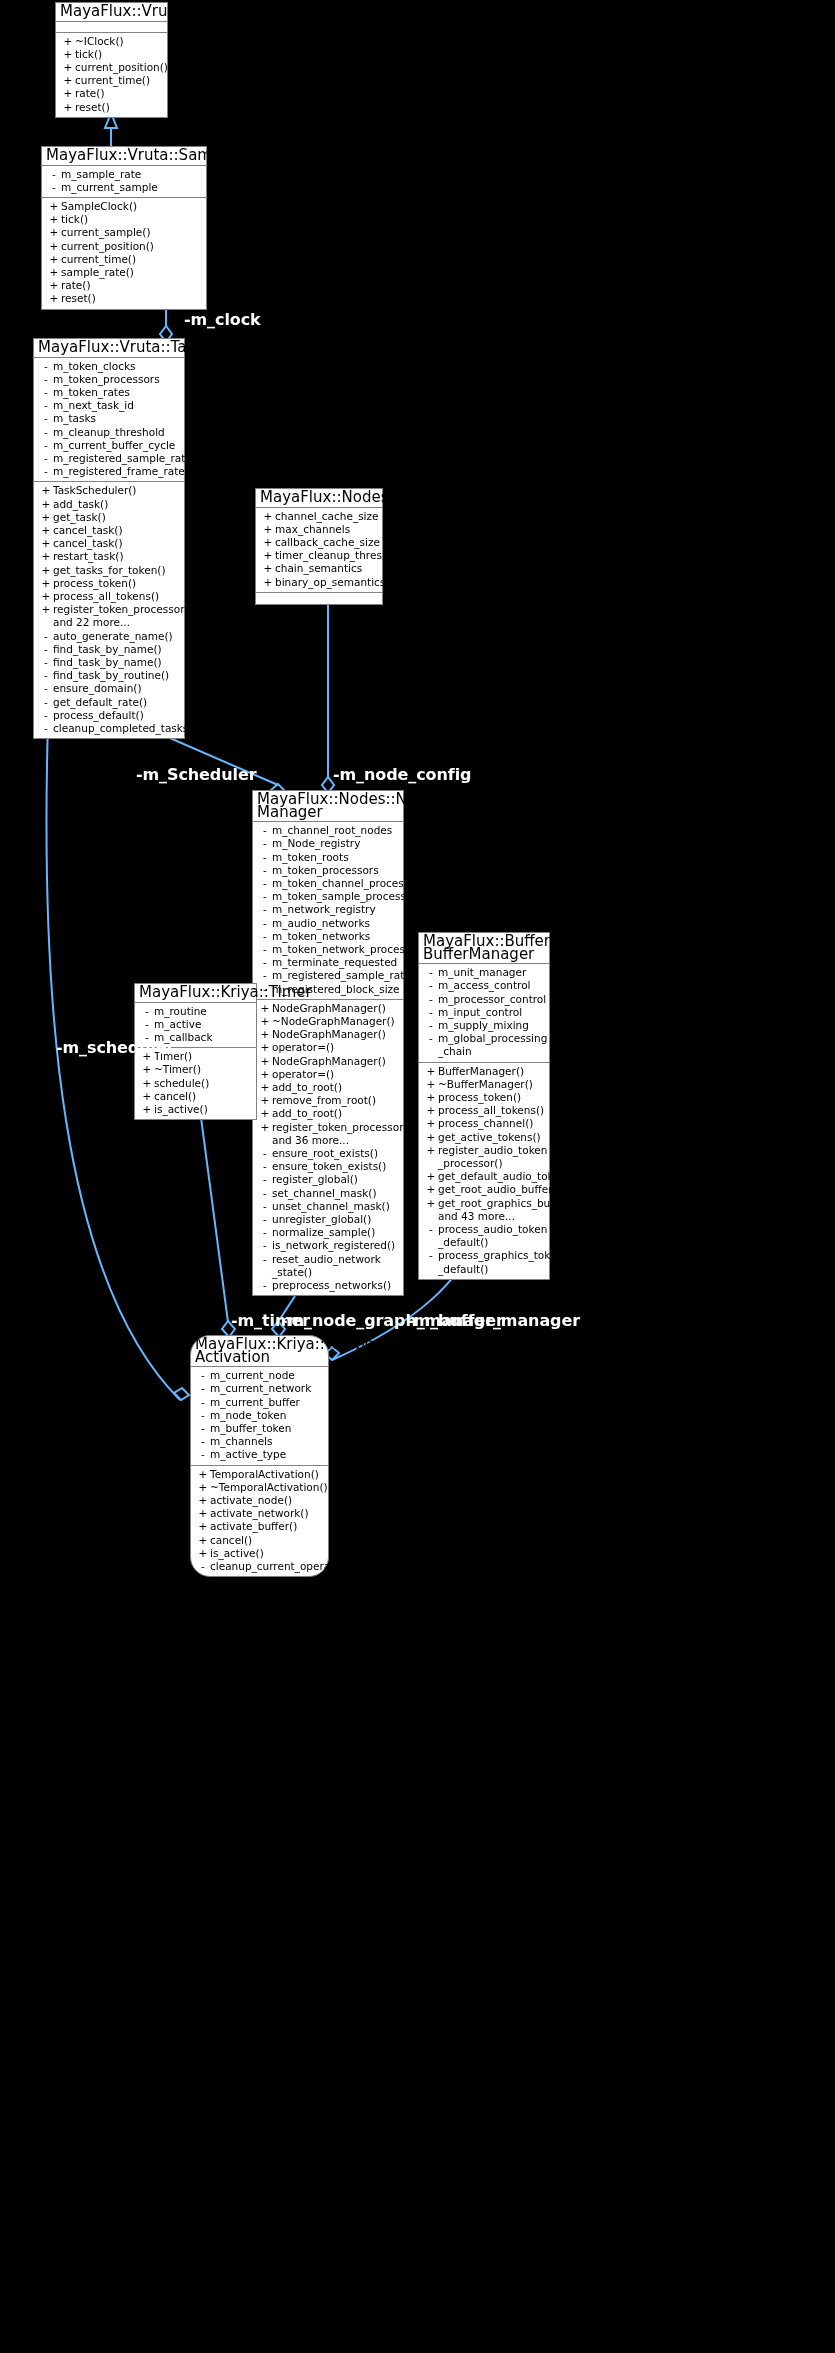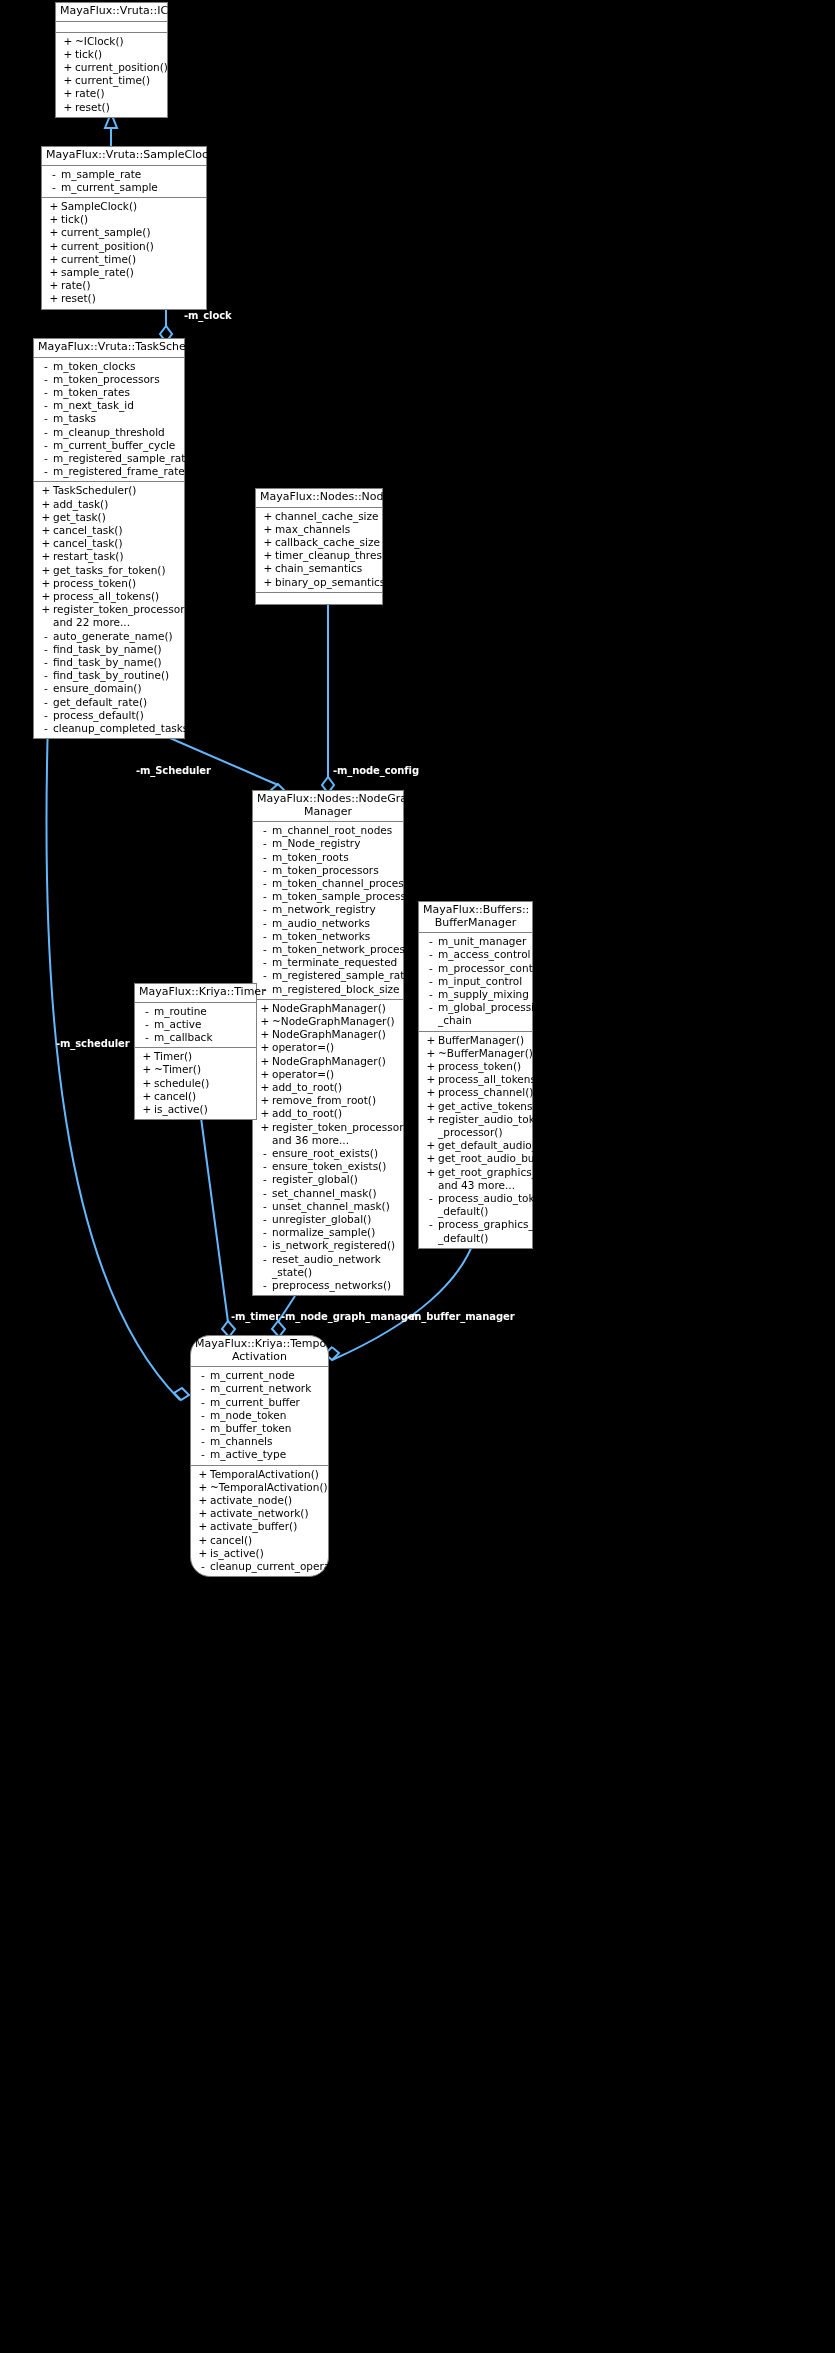--- a/index.html
+++ b/index.html
@@ -24,24 +24,24 @@
   .uml-class {
     position: absolute;
     background: #ffffff;
     border: 1px solid #808080;
     color: #000;
     font-size: 10.5px;
     line-height: 13.2px;
     z-index: 5;
   }
   .uml-title {
-    text-align: center;
+    text-align: left;
     padding: 2px 4px 3px 4px;
     border-bottom: 1px solid #808080;
-    font-size: 11px;
+    font-size: 15px;
     line-height: 12.6px;
     white-space: pre-line;
   }
   .uml-section {
     padding: 2px 0 3px 0;
     border-bottom: 1px solid #808080;
   }
   .uml-section.last { border-bottom: none; }
   .uml-section.empty { min-height: 11px; padding: 0; }
   .uml-row {
@@ -54,21 +54,21 @@
   .uml-vis {
     width: 14px;
     flex: 0 0 14px;
     text-align: center;
     font-size: 10.5px;
   }
   .uml-name { flex: 1 1 auto; font-size: 10.5px; }
   .edge-label {
     position: absolute;
     color: #ffffff;
-    font-size: 10px;
+    font-size: 16px;
     font-weight: bold;
     white-space: nowrap;
     z-index: 8;
     letter-spacing: -0.1px;
   }
 </style>
 </head>
 <body>
 
 <div id="canvas">
@@ -233,21 +233,21 @@
       <div class="uml-row"><span class="uml-vis">-</span><span class="uml-name">unset_channel_mask()</span></div>
       <div class="uml-row"><span class="uml-vis">-</span><span class="uml-name">unregister_global()</span></div>
       <div class="uml-row"><span class="uml-vis">-</span><span class="uml-name">normalize_sample()</span></div>
       <div class="uml-row"><span class="uml-vis">-</span><span class="uml-name">is_network_registered()</span></div>
       <div class="uml-row"><span class="uml-vis">-</span><span class="uml-name">reset_audio_network
 _state()</span></div>
       <div class="uml-row"><span class="uml-vis">-</span><span class="uml-name">preprocess_networks()</span></div>
     </div>
   </div>
 
-  <div class="uml-class" style="left:418px; top:901px; width:115px;">
+  <div class="uml-class" style="left:418px; top:932px; width:132px;">
     <div class="uml-title">MayaFlux::Buffers::
 BufferManager</div>
     <div class="uml-section">
       <div class="uml-row"><span class="uml-vis">-</span><span class="uml-name">m_unit_manager</span></div>
       <div class="uml-row"><span class="uml-vis">-</span><span class="uml-name">m_access_control</span></div>
       <div class="uml-row"><span class="uml-vis">-</span><span class="uml-name">m_processor_control</span></div>
       <div class="uml-row"><span class="uml-vis">-</span><span class="uml-name">m_input_control</span></div>
       <div class="uml-row"><span class="uml-vis">-</span><span class="uml-name">m_supply_mixing</span></div>
       <div class="uml-row"><span class="uml-vis">-</span><span class="uml-name">m_global_processing
 _chain</span></div>

